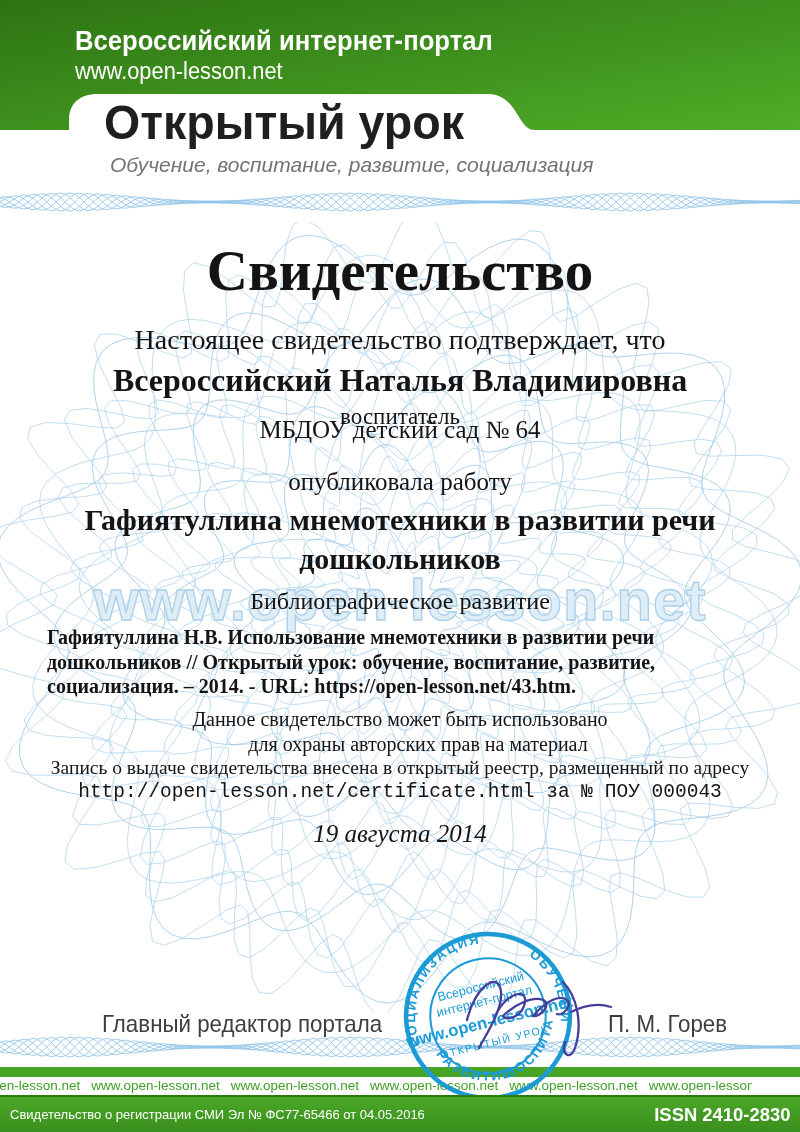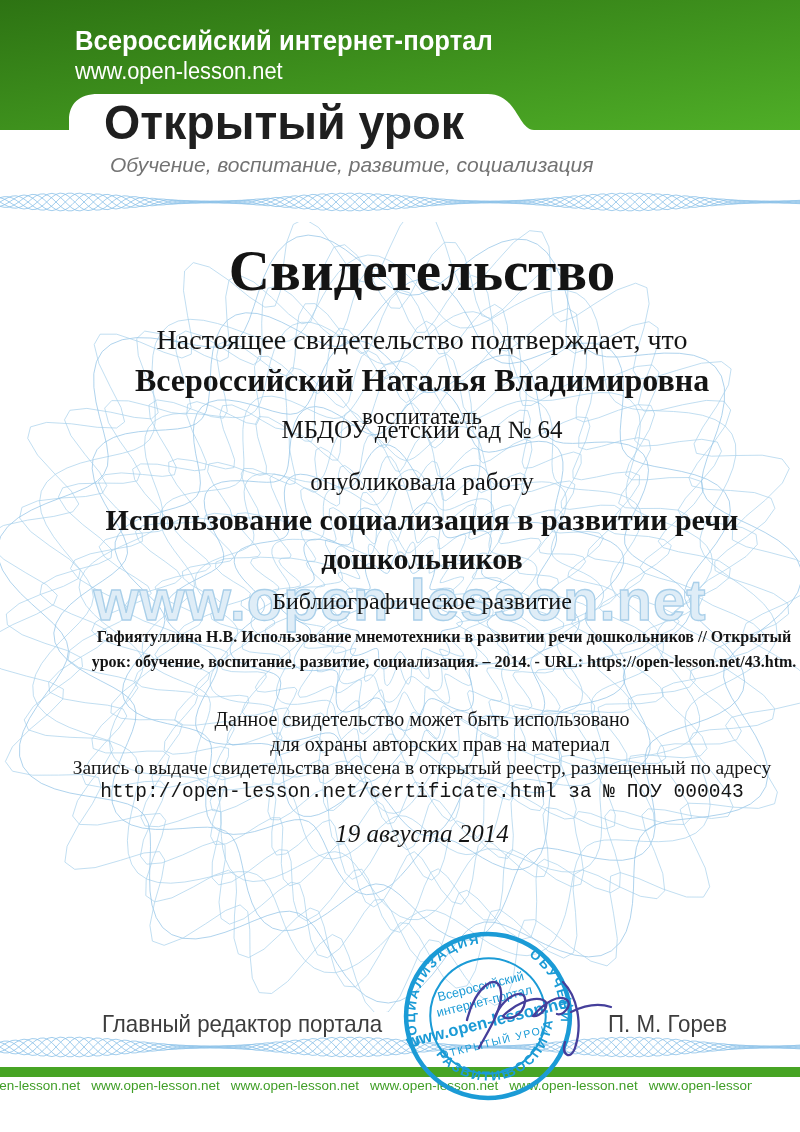--- a/index.html
+++ b/index.html
@@ -1,20 +1,20 @@
 <!DOCTYPE html>
 <html><head>
 <meta charset="utf-8">
 <style>
   html,body{margin:0;padding:0;background:#e8e8e8;}
   #page{position:relative;width:800px;height:1132px;background:#ffffff;overflow:hidden;
         font-family:"Liberation Sans","DejaVu Sans",sans-serif;}
   .abs{position:absolute;}
   .ctr{left:0;right:0;text-align:center;}
-  .serif{font-family:"Liberation Serif","DejaVu Serif",serif;color:#141414;padding-left:44px;}
+  .serif{font-family:"Liberation Serif","DejaVu Serif",serif;color:#141414;}
   
   #header-svg{left:0;top:0;z-index:2;}
   .portal-title{left:75px;top:26px;color:#fff;font-weight:bold;font-size:27px;
                 transform:scaleX(.95);transform-origin:left;z-index:3;}
   .portal-url{left:75px;top:58px;color:#fff;font-size:23px;transform:scaleX(.95);transform-origin:left;z-index:3;}
   .logo{left:104px;top:94px;color:#1f1f1f;font-size:49px;font-weight:bold;letter-spacing:0px;
         transform:scaleX(.95);transform-origin:left;z-index:3;}
   .tagline{left:110px;top:153px;color:#737373;font-size:21px;font-style:italic;z-index:3;}
   
   #wave-top{left:0;top:190px;z-index:1;}
@@ -25,21 +25,21 @@
   
   .z3{z-index:3;}
   .cert-title{top:238px;font-size:57px;font-weight:bold;}
   .intro{top:324px;font-size:28px;}
   .name{top:362px;font-size:32px;font-weight:bold;}
   .role{top:404px;font-size:23px;}
   .org{top:416px;font-size:25px;}
   .action{top:468px;font-size:25px;}
   .work-title{top:500px;font-size:30px;font-weight:bold;line-height:39px;left:50px;right:50px;}
   .bib-head{top:588px;font-size:24px;}
-  .bib{top:625px;left:47px;width:706px;font-size:16px;font-weight:bold;line-height:24.5px;text-align:center;}
+  .bib{top:625px;left:47px;width:706px;font-size:20px;font-weight:bold;line-height:24.5px;}
   .usage1{top:708px;font-size:20px;}
   .usage2{top:733px;font-size:20px;margin-left:36px;}
   .reg1{top:757px;font-size:19.5px;}
   .reg2{top:781px;font-size:19.5px;font-family:Liberation Mono, monospace;}
   .date{top:820px;font-size:25px;font-style:italic;}
   
   .sig-role{left:102px;top:1010px;font-size:24px;color:#3d3d3d;transform:scaleX(.93);transform-origin:left;z-index:3;}
   .sig-name{left:608px;top:1010px;font-size:24px;color:#3d3d3d;transform:scaleX(.93);transform-origin:left;z-index:3;}
   #stamp{left:399px;top:927px;z-index:4;transform:rotate(-10deg);}
   #autograph{left:455px;top:952px;z-index:5;}
@@ -120,21 +120,21 @@
       <path d="M0,8.2L4,9.7L8,12.1L12,15.0L16,17.8L20,19.9L24,20.8L28,20.1L32,17.8L36,14.3L40,10.3L44,6.7L48,4.2L52,3.4L56,4.5L60,7.4L64,11.5L68,15.9L72,19.8L76,22.3L80,22.9L84,21.5L88,18.4L92,14.4L96,10.3L100,6.9L104,4.9L108,4.6L112,5.9L116,8.6L120,11.9L124,15.1L128,17.6L132,18.9L136,18.9L140,17.8L144,15.9L148,13.7L152,11.7L156,10.3L160,9.7L164,9.8L168,10.5L172,11.6L176,12.7L180,13.6L184,14.2L188,14.4L192,14.4L196,14.1L200,13.6L204,13.2L208,12.7L212,12.3L216,12.0L220,11.9L224,11.9L228,12.2L232,12.8L236,13.5L240,14.3L244,15.1L248,15.5L252,15.5L256,14.8L260,13.5L264,11.8L268,10.1L272,8.6L276,7.9L280,8.2L284,9.7L288,12.1L292,15.0L296,17.8L300,19.9L304,20.8L308,20.1L312,17.8L316,14.3L320,10.3L324,6.7L328,4.2L332,3.4L336,4.5L340,7.4L344,11.5L348,15.9L352,19.8L356,22.3L360,22.9L364,21.5L368,18.4L372,14.4L376,10.3L380,6.9L384,4.9L388,4.6L392,5.9L396,8.6L400,11.9L404,15.1L408,17.6L412,18.9L416,18.9L420,17.8L424,15.9L428,13.7L432,11.7L436,10.3L440,9.7L444,9.8L448,10.5L452,11.6L456,12.7L460,13.6L464,14.2L468,14.4L472,14.4L476,14.1L480,13.6L484,13.2L488,12.7L492,12.3L496,12.0L500,11.9L504,11.9L508,12.2L512,12.8L516,13.5L520,14.3L524,15.1L528,15.5L532,15.5L536,14.8L540,13.5L544,11.8L548,10.1L552,8.6L556,7.9L560,8.2L564,9.7L568,12.1L572,15.0L576,17.8L580,19.9L584,20.8L588,20.1L592,17.8L596,14.3L600,10.3L604,6.7L608,4.2L612,3.4L616,4.5L620,7.4L624,11.5L628,15.9L632,19.8L636,22.3L640,22.9L644,21.5L648,18.4L652,14.4L656,10.3L660,6.9L664,4.9L668,4.6L672,5.9L676,8.6L680,11.9L684,15.1L688,17.6L692,18.9L696,18.9L700,17.8L704,15.9L708,13.7L712,11.7L716,10.3L720,9.7L724,9.8L728,10.5L732,11.6L736,12.7L740,13.6L744,14.2L748,14.4L752,14.4L756,14.1L760,13.6L764,13.2L768,12.7L772,12.3L776,12.0L780,11.9L784,11.9L788,12.2L792,12.8L796,13.5L800,14.3" fill="none" stroke="#8cc2e8" stroke-width="1" opacity="0.8"></path>
     </svg>
   <div class="abs ctr watermark">www.open-lesson.net</div>
 
   <div class="abs ctr serif z3 cert-title">Свидетельство</div>
   <div class="abs ctr serif z3 intro">Настоящее свидетельство подтверждает, что</div>
   <div class="abs ctr serif z3 name">Всероссийский Наталья Владимировна</div>
   <div class="abs ctr serif z3 role">воспитатель</div>
   <div class="abs ctr serif z3 org">МБДОУ детский сад № 64</div>
   <div class="abs ctr serif z3 action">опубликовала работу</div>
-  <div class="abs ctr serif z3 work-title">Использование социализация в развитии речи дошкольников</div>
+  <div class="abs ctr serif z3 work-title">Гафиятуллина мнемотехники в развитии речи дошкольников</div>
   <div class="abs ctr serif z3 bib-head">Библиографическое развитие</div>
   <div class="abs serif z3 bib">Гафиятуллина Н.В. Использование мнемотехники в развитии речи дошкольников // Открытый урок: обучение, воспитание, развитие, социализация. – 2014. - URL: https://open-lesson.net/43.htm.</div>
   <div class="abs ctr serif z3 usage1">Данное свидетельство может быть использовано</div>
   <div class="abs ctr serif z3 usage2">для охраны авторских прав на материал</div>
   <div class="abs ctr serif z3 reg1">Запись о выдаче свидетельства внесена в открытый реестр, размещенный по адресу</div>
   <div class="abs ctr serif z3 reg2">http://open-lesson.net/certificate.html за № ПОУ 000043</div>
   <div class="abs ctr serif z3 date">19 августа 2014</div>
 
   <div class="abs sig-role">Главный редактор портала</div>
   <div class="abs sig-name">П. М. Горев</div>
@@ -170,14 +170,18 @@
     <g fill="none" stroke="#453f9b" stroke-width="2.3" stroke-linecap="round">
       <path d="M12,68 C20,34 44,18 46,40 C48,58 30,84 24,96"></path>
       <path d="M40,64 C52,40 72,36 70,50 C68,64 52,70 48,64 C60,52 78,44 88,48 C98,52 84,66 78,64 C90,50 104,42 112,48 C118,53 108,64 102,62"></path>
       <path d="M108,30 C122,44 128,72 120,96 C116,108 106,104 110,90"></path>
       <path d="M116,60 C130,53 144,51 156,55"></path>
     </g>
   </svg>
 
   <div class="abs strip-green"></div>
   <div class="abs strip-urls"><span>www.open-lesson.net</span><span>www.open-lesson.net</span><span>www.open-lesson.net</span><span>www.open-lesson.net</span><span>www.open-lesson.net</span><span>www.open-lesson.net</span></div>
+  <div class="abs bottom-bar">
+    <span class="reg-note">Свидетельство о регистрации СМИ Эл № ФС77-65466 от 04.05.2016</span>
+    <span class="issn">ISSN 2410-2830</span>
+  </div>
 
 </div>
 
 </body></html>

